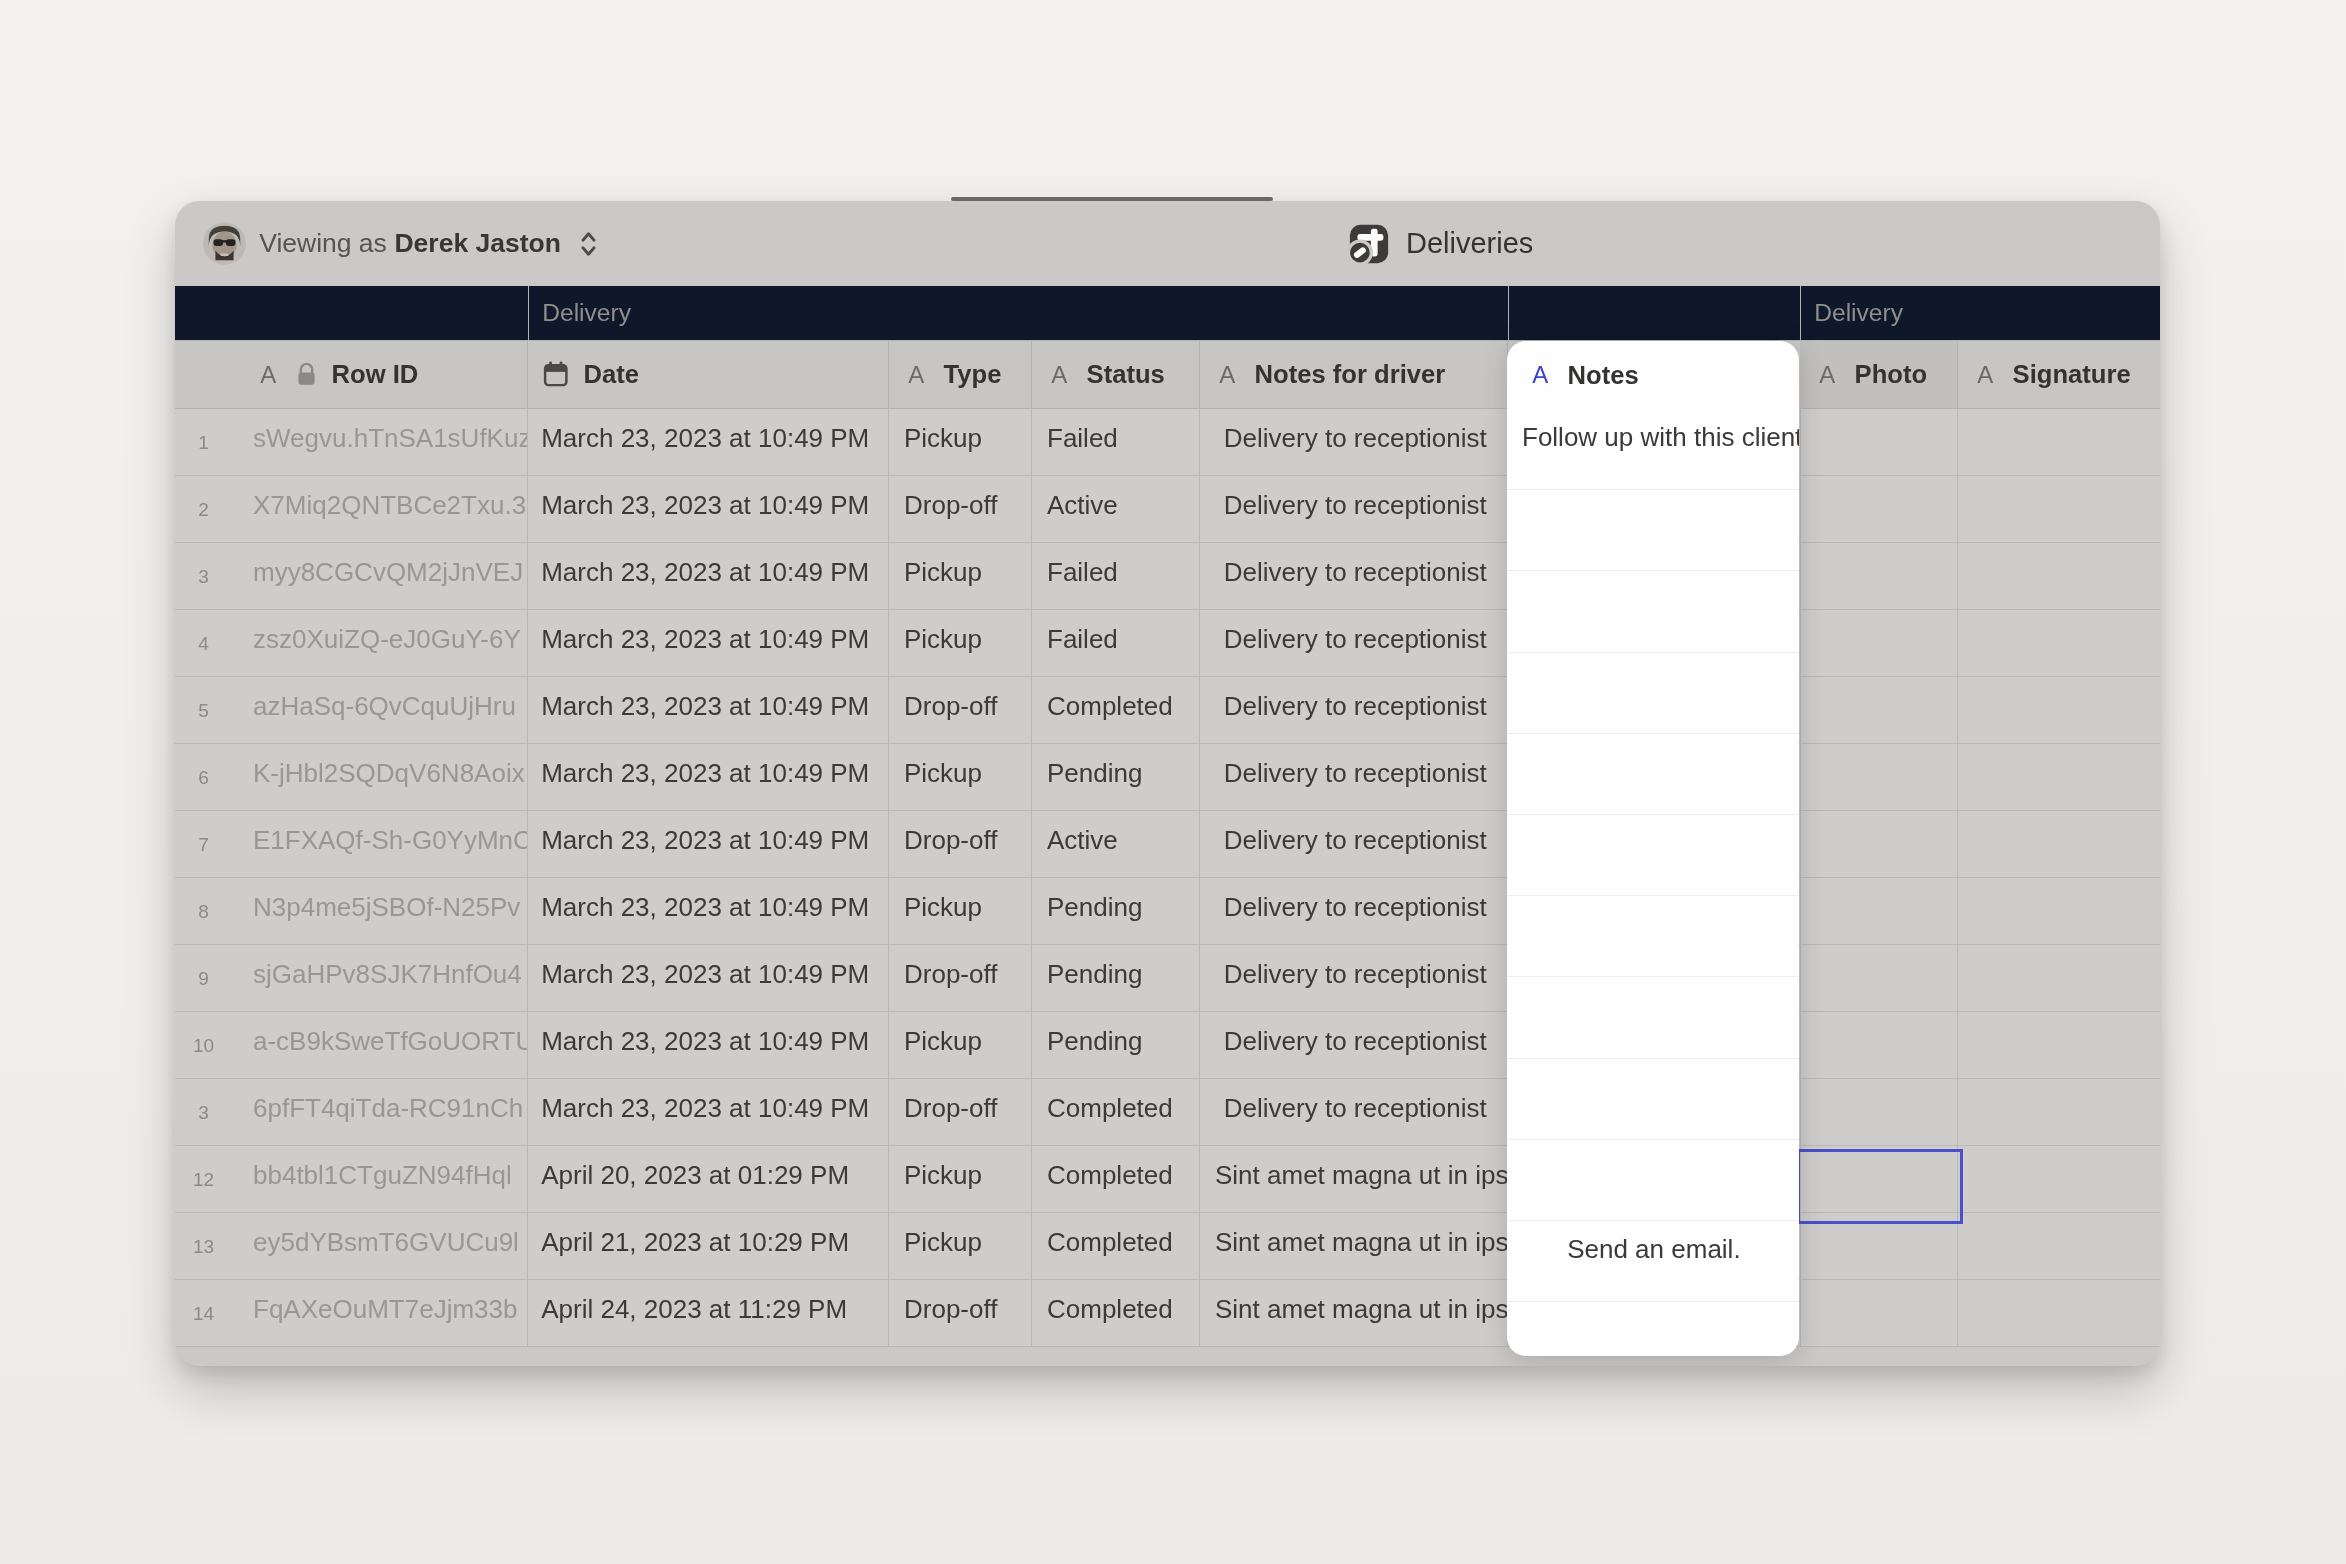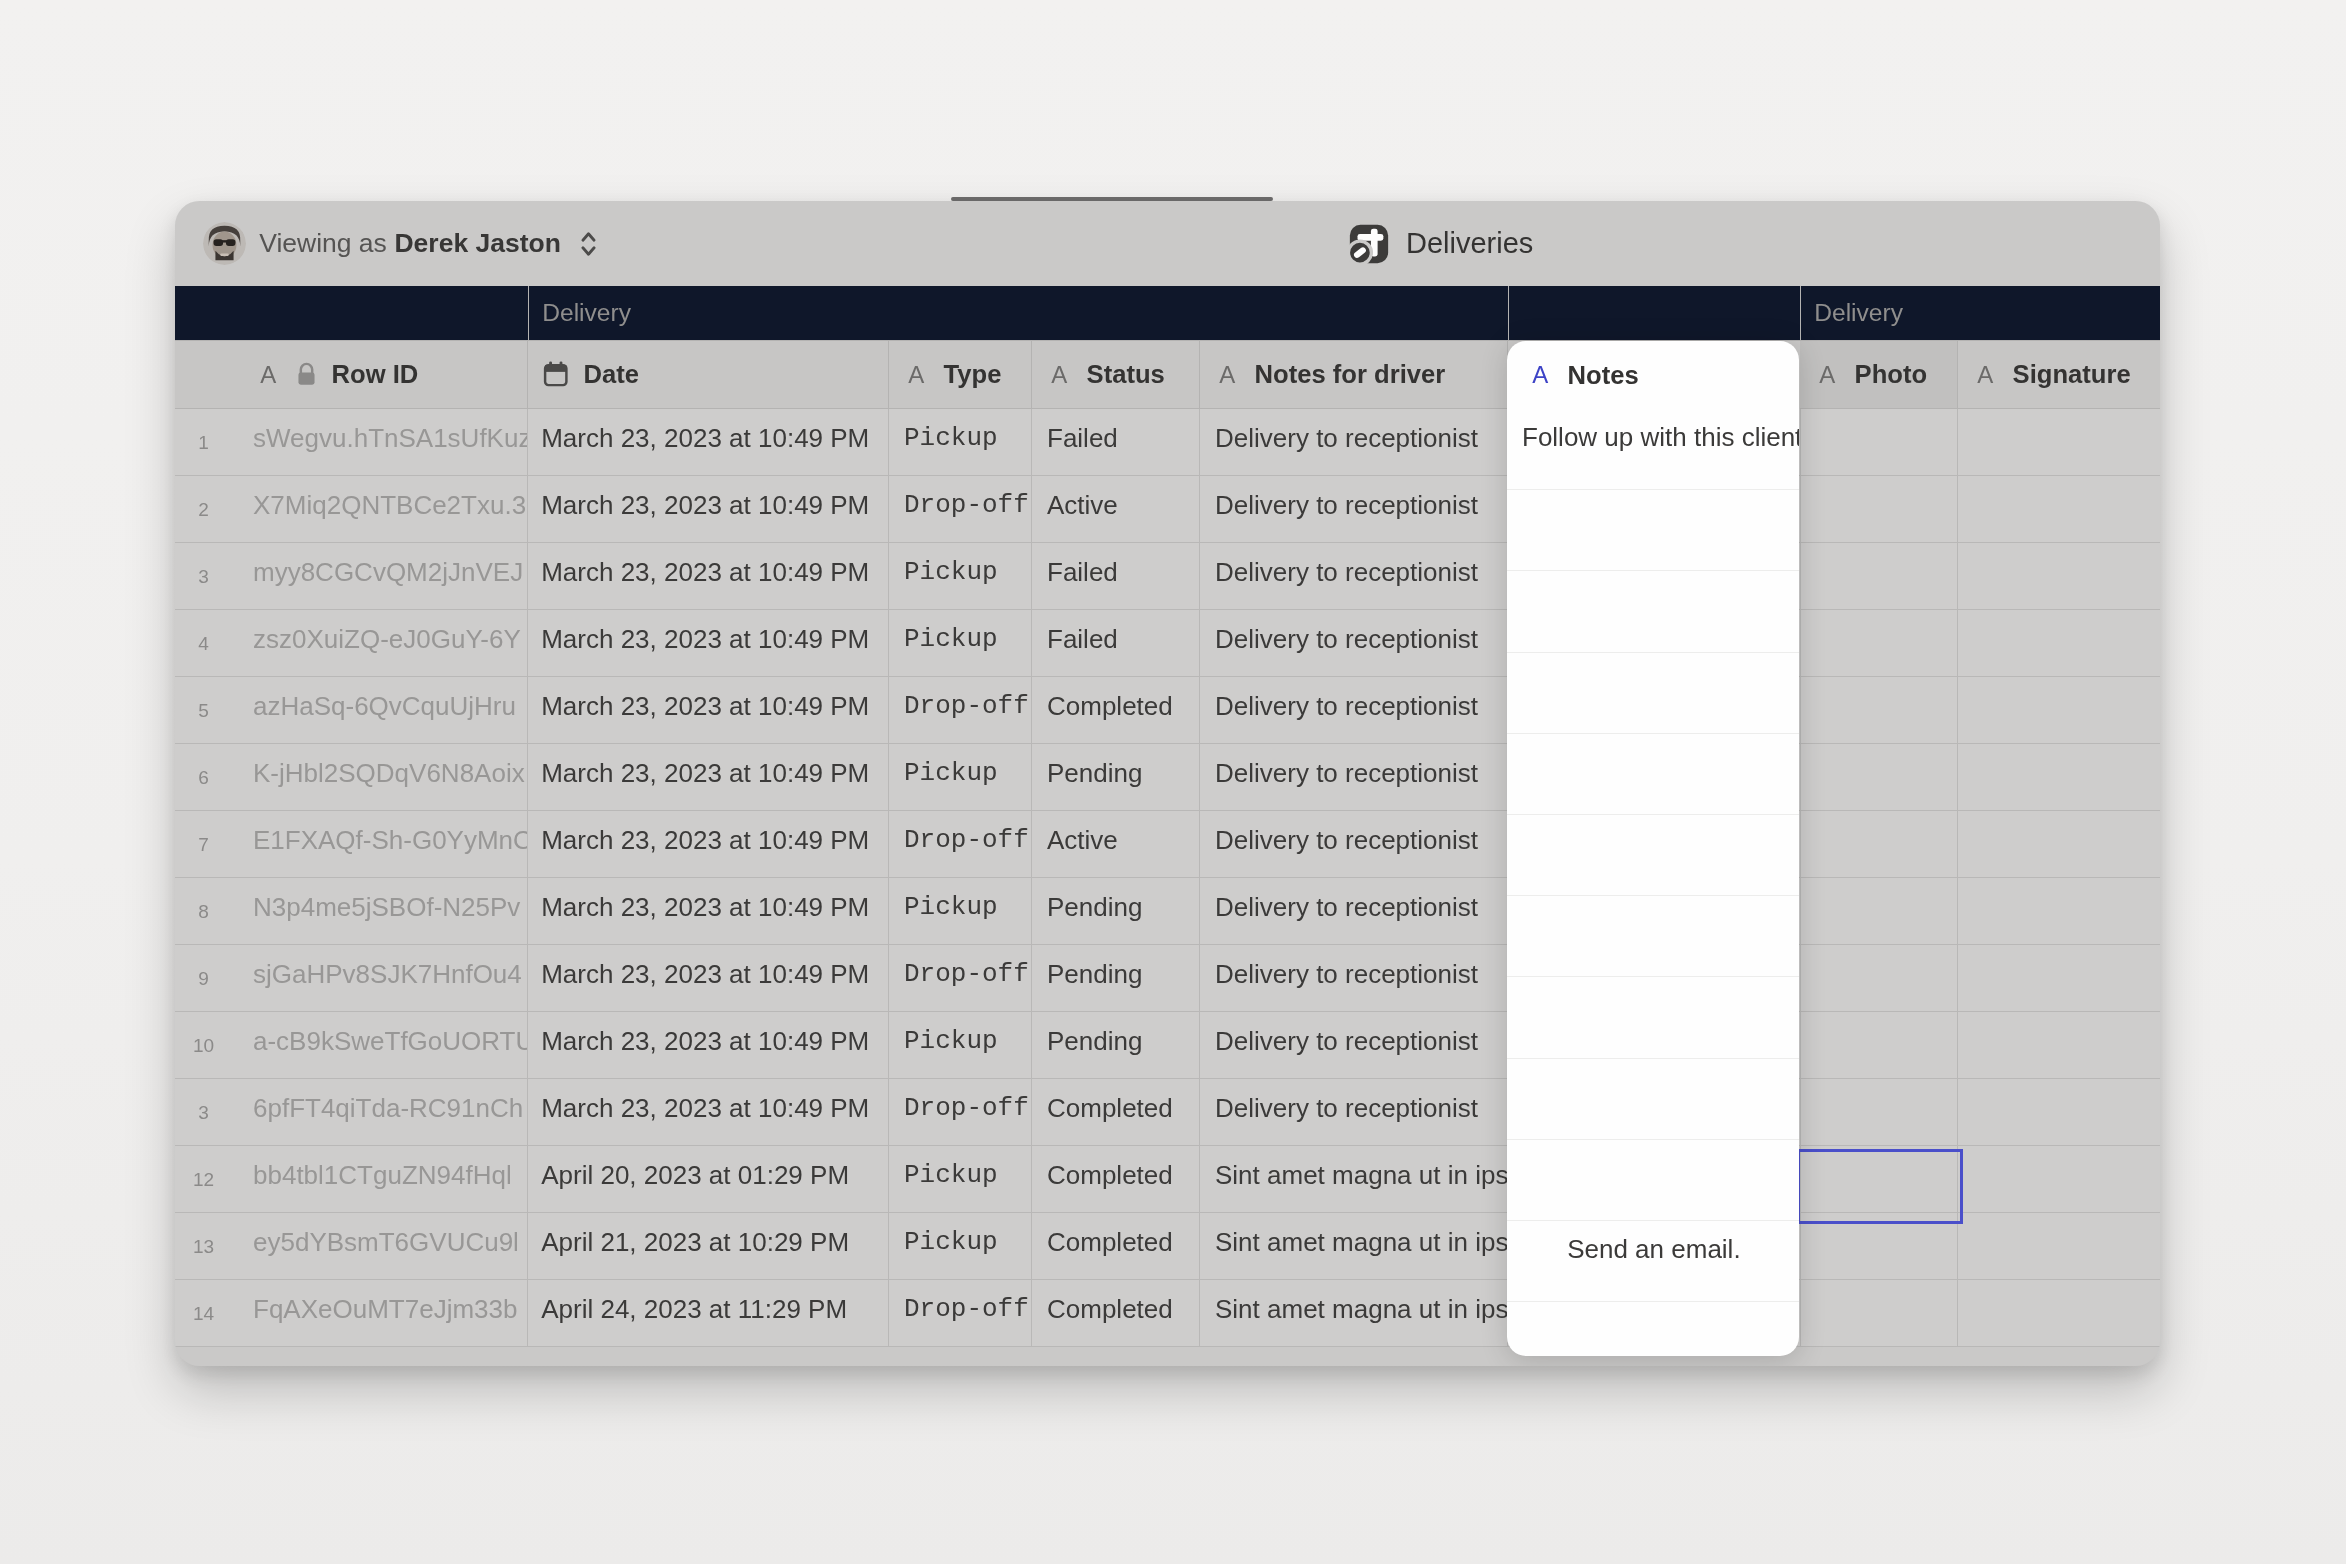--- a/index.html
+++ b/index.html
@@ -53,23 +53,23 @@
   
   .trow{display:contents;}
   .cell{
     background:#cecdcc;border-bottom:1.4px solid #b9b8b7;
     font-size:26px;color:#3b3a39;padding:14px 11.4px 0 15px;
     white-space:nowrap;overflow:hidden;cursor:default;
   }
   .c-num{color:#8b8a89;font-size:19px;text-align:center;padding:23px 0 0 0;}
   .c-rowid{color:#989796;border-right:1.4px solid #b9b8b7;padding-left:21px;}
   .c-date{border-right:1.4px solid #b9b8b7;padding-left:13.2px;}
-  .c-type{border-right:1.4px solid #b9b8b7;font-family:Liberation Mono, monospace;}
+  .c-type{border-right:1.4px solid #b9b8b7;}
   .c-status{border-right:1.4px solid #b9b8b7;}
-  .c-nfd{border-right:1.4px solid #b9b8b7;}
+  .c-nfd{border-right:1.4px solid #b9b8b7;text-align:center;}
   .c-notes-spacer{background:#cecdcc;border-right:none;}
   .c-photo{border-left:1.4px solid #b9b8b7;border-right:1.4px solid #b9b8b7;}
   .filler{grid-column:1/10;background:#cac9c8;border:none;}
   
   .notes-panel{
     position:absolute;left:1332px;top:140px;width:292px;height:1015px;
     background:#fefefe;border-radius:19px;z-index:8;
     box-shadow:0 3.8px 28px rgba(0,0,0,.16);
     display:flex;flex-direction:column;overflow:hidden;
   }

